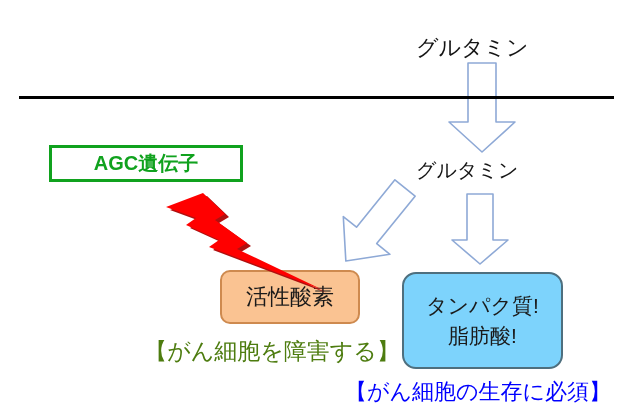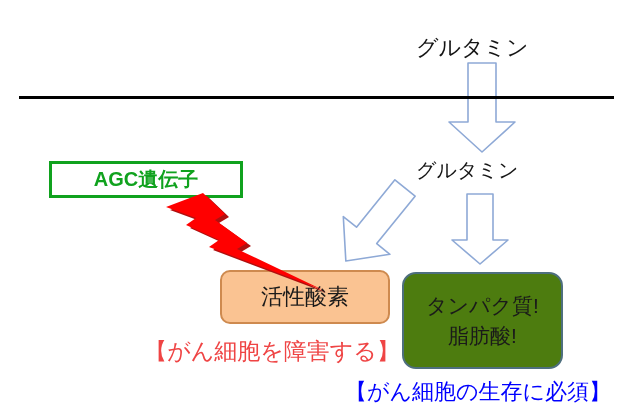--- a/index.html
+++ b/index.html
@@ -15,40 +15,40 @@
     position:absolute;left:19px;top:96px;width:595px;height:3px;
     background:#000;z-index:3;
   }
   .arrow-svg{position:absolute;z-index:1;}
   .a1{left:446px;top:61px;}
   .a2{left:450px;top:192px;}
   .a3{left:333px;top:170px;}
   .bolt-svg{position:absolute;left:158px;top:183px;z-index:4;}
   .arrow-shape{fill:#ffffff;stroke:#8EA9D6;stroke-width:1.6;stroke-linejoin:round;}
   .agc-box{
-    position:absolute;left:49px;top:161px;width:194px;height:37px;
+    position:absolute;left:49px;top:145px;width:194px;height:37px;
     box-sizing:border-box;border:3px solid #10A21E;background:#fff;
     display:flex;align-items:center;justify-content:center;
     font-size:20px;font-weight:bold;color:#10A21E;z-index:2;
   }
   .ros-box{
-    position:absolute;left:220px;top:270px;width:170px;height:54px;
+    position:absolute;left:220px;top:270px;width:140px;height:54px;
     box-sizing:border-box;border:2px solid #CE8A4F;border-radius:10px;
     background:#FAC392;display:flex;align-items:center;justify-content:center;
     font-size:22px;color:#1a1a1a;z-index:2;
   }
   .nut-box{
     position:absolute;left:402px;top:272px;width:161px;height:97px;
     box-sizing:border-box;border:2px solid #4E6F7E;border-radius:14px;
-    background:#4d7c0f;display:flex;flex-direction:column;
+    background:#7dd3fc;display:flex;flex-direction:column;
     align-items:center;justify-content:center;
     font-size:21px;line-height:30px;color:#1a1a1a;z-index:2;
   }
   .cap{position:absolute;text-align:center;white-space:nowrap;font-size:23px;}
-  .cap-red{left:122px;top:336px;width:300px;color:#ef4444;}
+  .cap-red{left:122px;top:336px;width:300px;color:#4d7c0f;}
   .cap-blue{left:328px;top:377px;width:300px;font-size:22px;color:#0000FF;}
 </style>
 </head>
 <body>
 
 <div class="canvas">
 
   <div class="label glu-top">グルタミン</div>
 
   <svg class="arrow-svg a1" width="72" height="94" viewBox="0 0 72 94">

